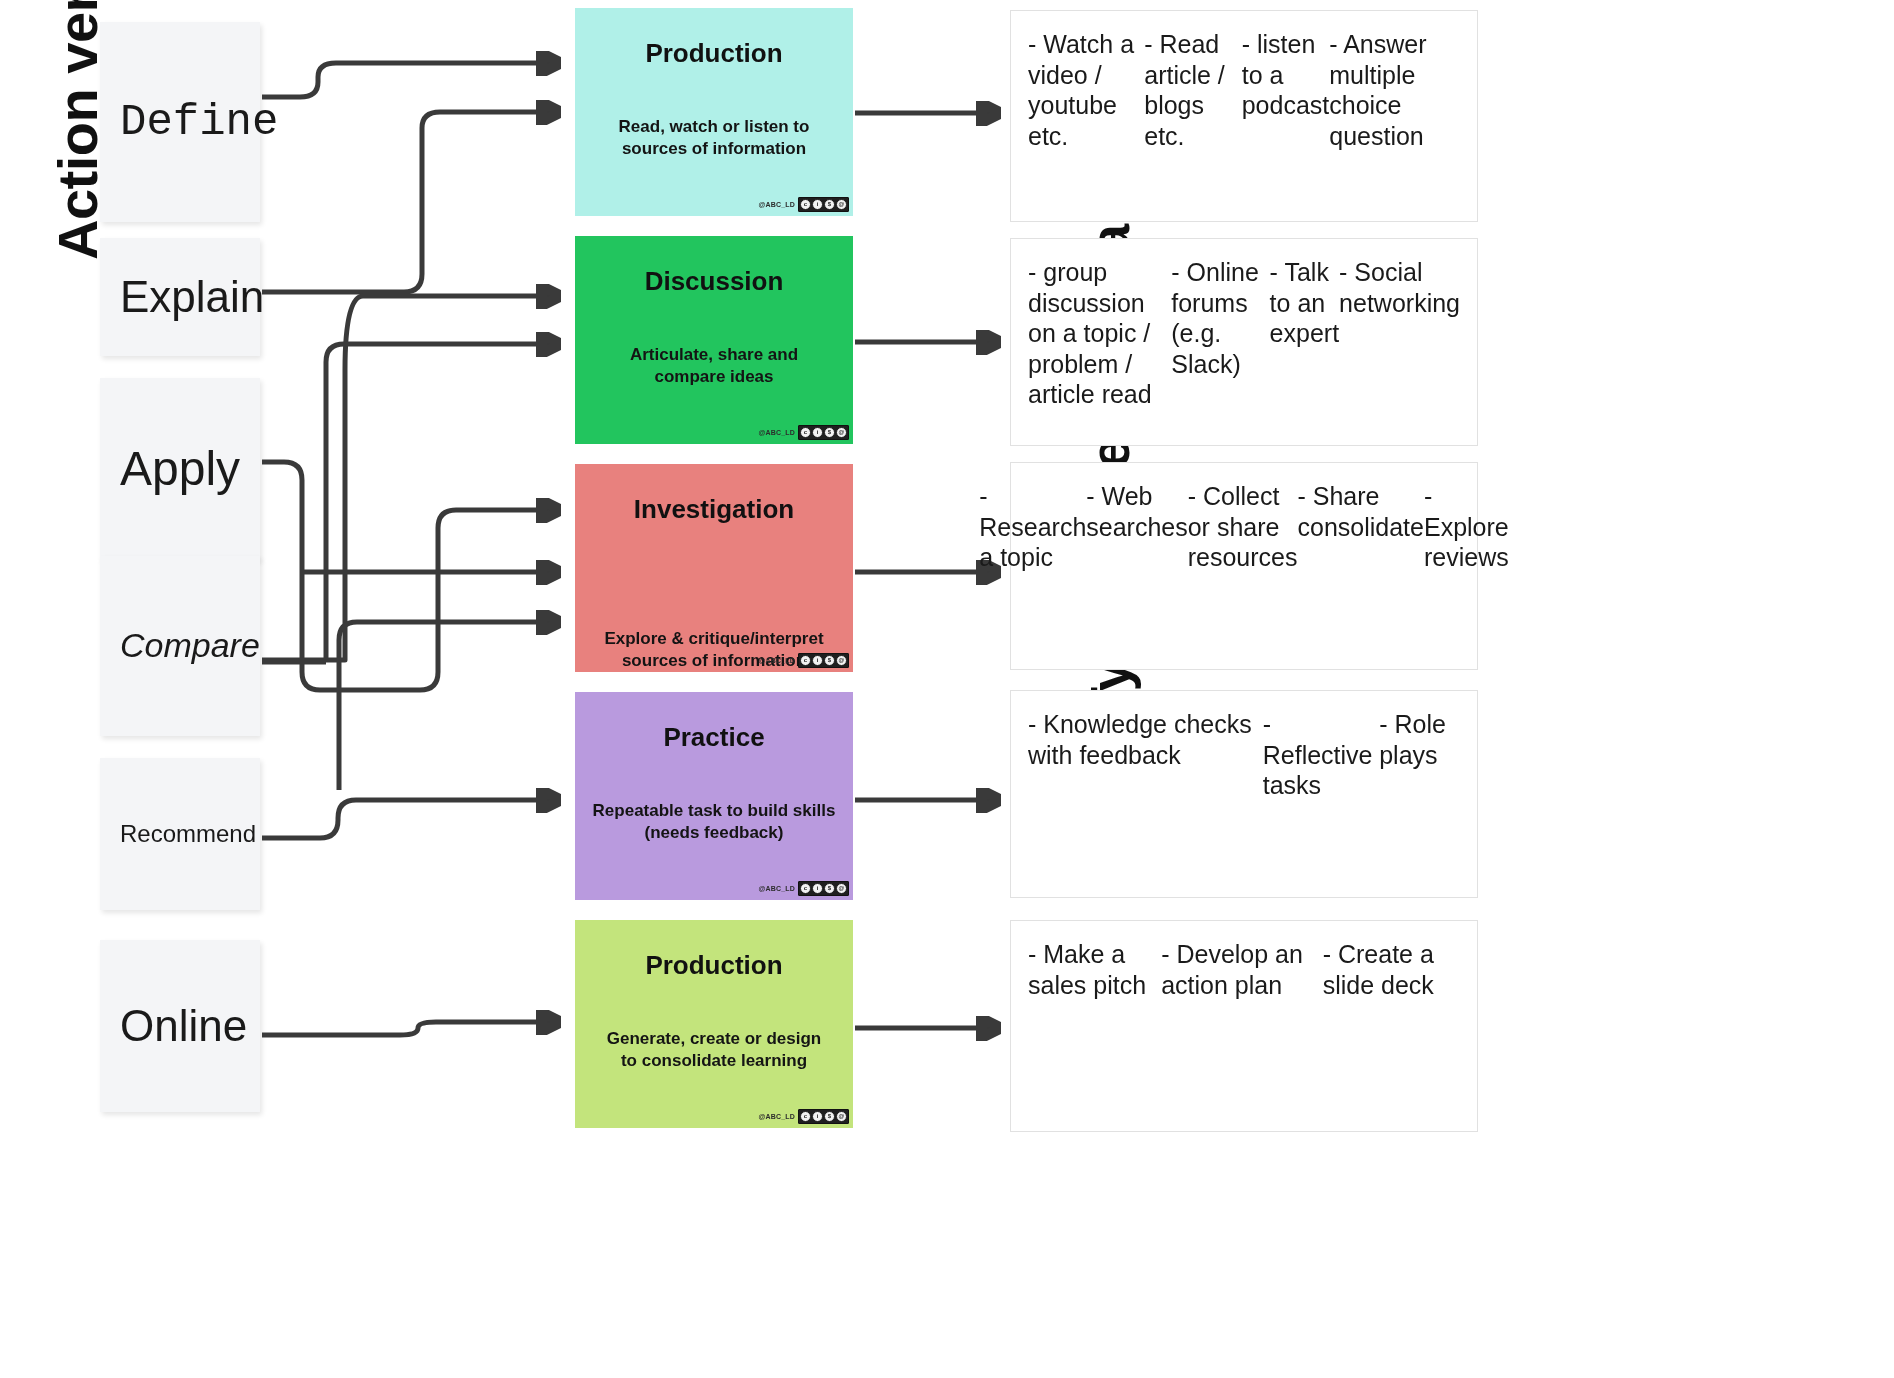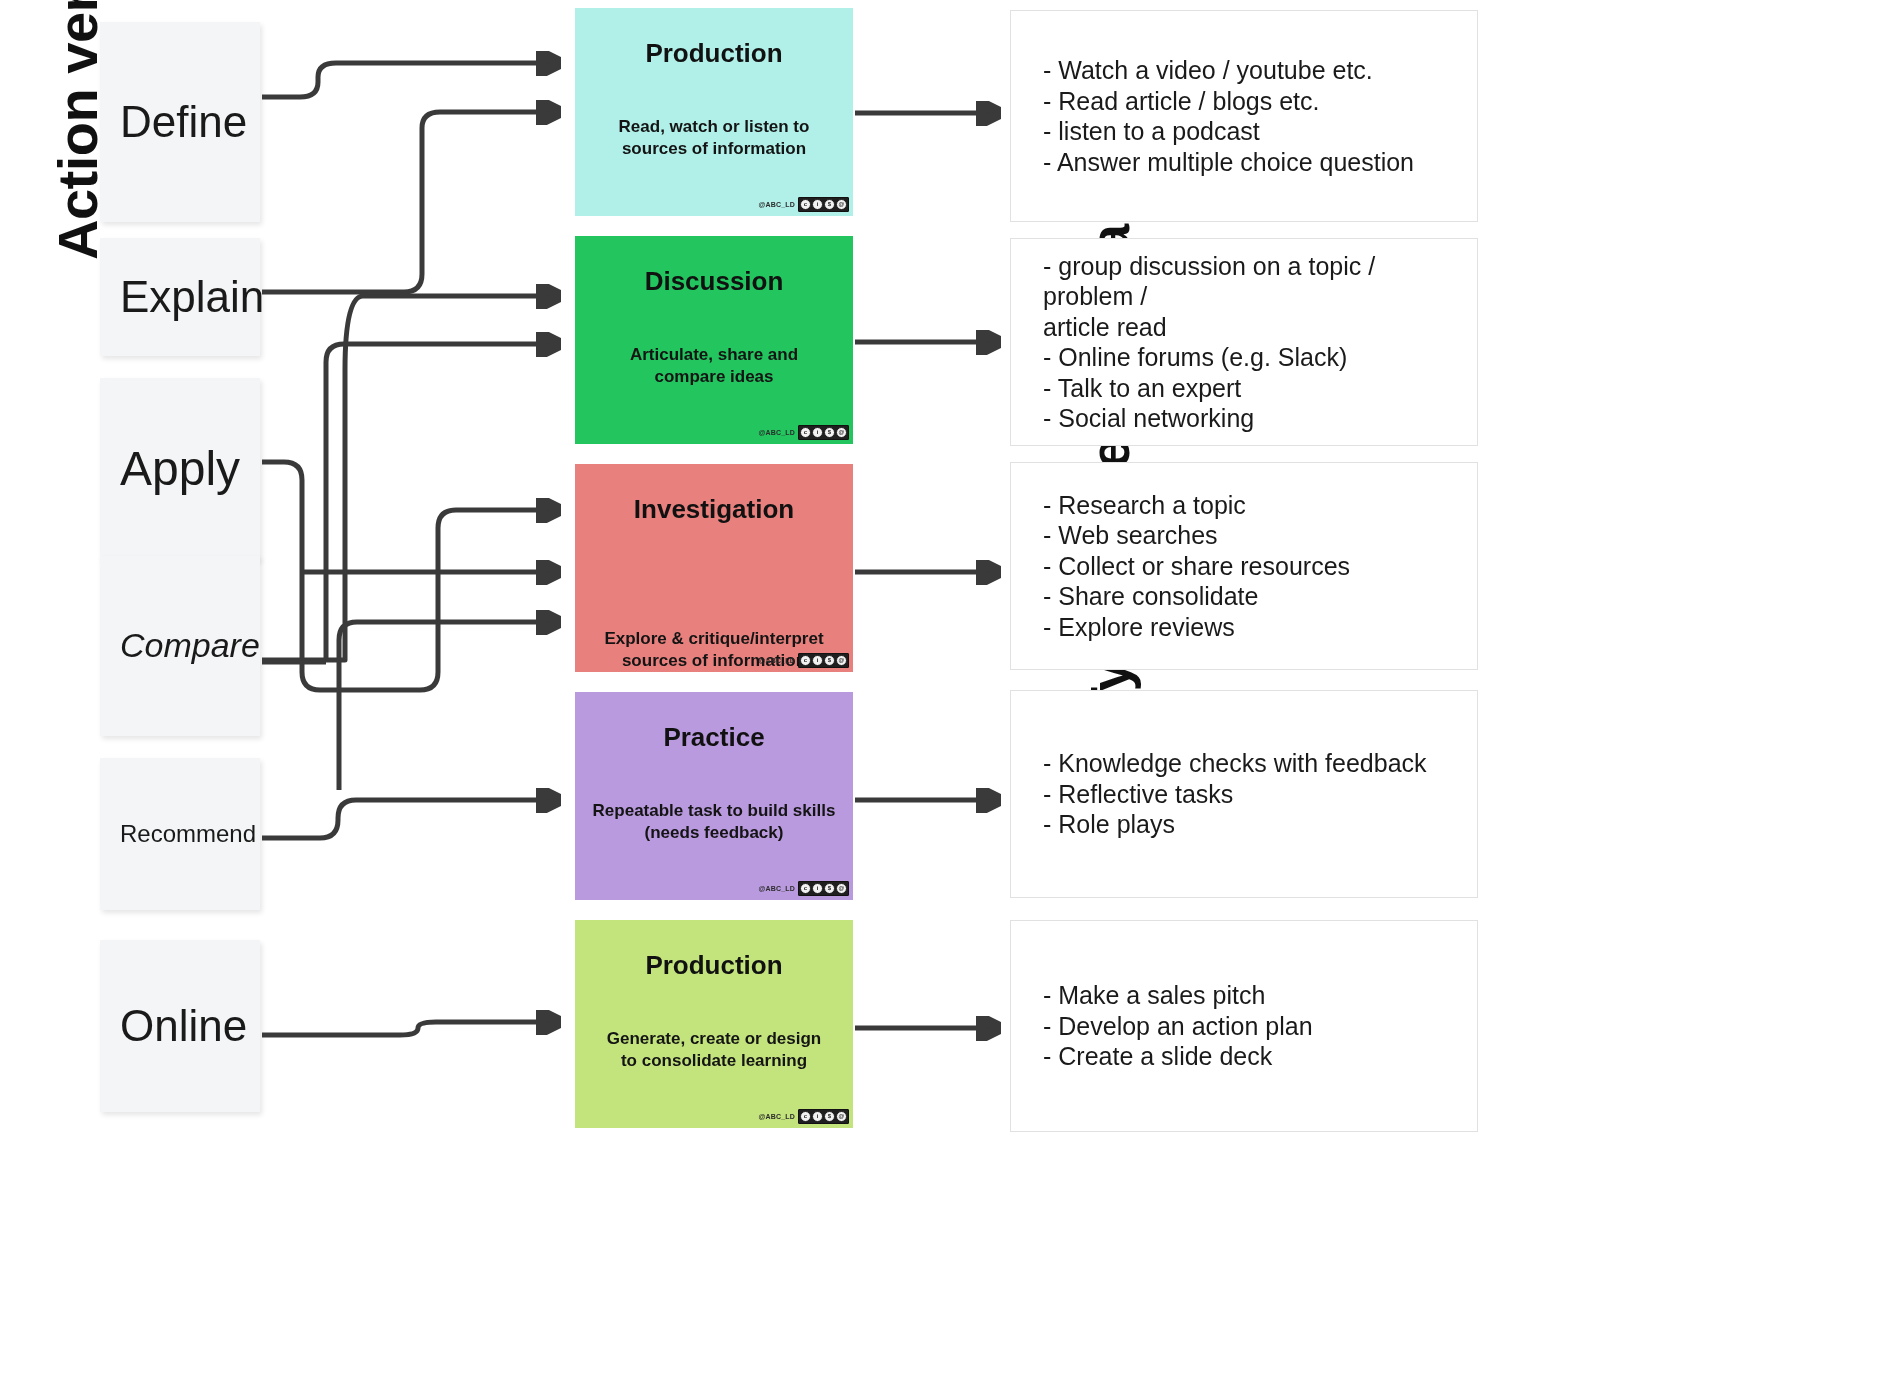--- a/index.html
+++ b/index.html
@@ -85,22 +85,22 @@
     font-size:6px;line-height:8px;text-align:center;color:#1f1f1f;
     font-weight:700;
   }
 
   
   .example-box{
     position:absolute;
     background:#ffffff;
     border:1px solid #e1e1e1;
     box-sizing:border-box;
-    display:flex;flex-direction:column;justify-content:center;
-    padding:18px 32px;
+    display:flex;flex-direction:row;justify-content:center;
+    padding:18px 17px;
   }
   .example-line{
     font-size:25px;
     line-height:1.22;
     color:#1a1a1a;
     white-space:pre-wrap;
   }
 
   
   #connectors{position:absolute;left:0;top:0;width:1894px;height:1378px;pointer-events:none;}
@@ -109,21 +109,21 @@
 </head>
 <body>
 
 <div class="stage">
 
   <div class="vheading" id="heading-action-verbs">Action verbs</div>
 
   <div class="vheading" id="heading-types">Types of learning activities</div>
 
   <div class="verb-card" style="left:100px;top:22px;width:160px;height:200px;">
-    <span class="verb-label" style="font-size:44px;">Define</span>
+    <span class="verb-label" style="font-size:44px;font-family:Liberation Mono, monospace;">Define</span>
   </div>
 
   <div class="verb-card" style="left:100px;top:238px;width:160px;height:118px;">
     <span class="verb-label" style="font-size:44px;">Explain</span>
   </div>
 
   <div class="verb-card" style="left:100px;top:378px;width:160px;height:182px;">
     <span class="verb-label" style="font-size:48px;">Apply</span>
   </div>
 

